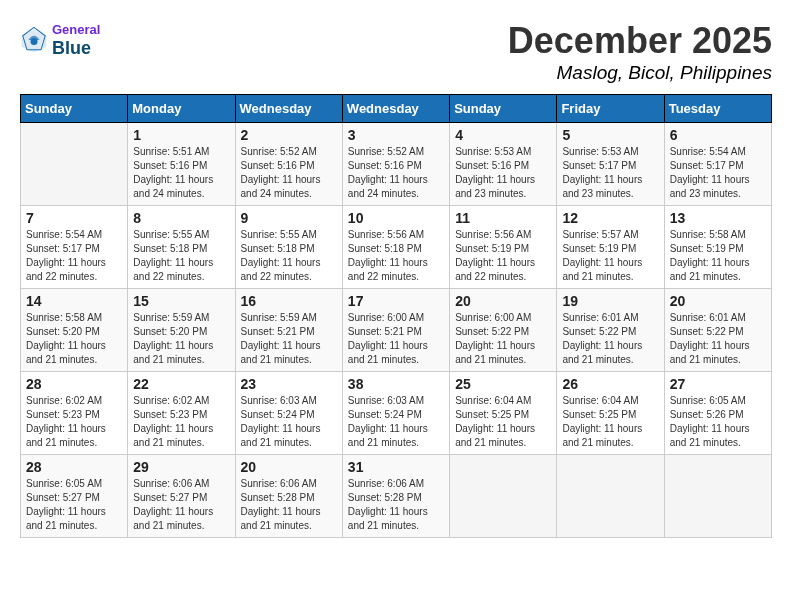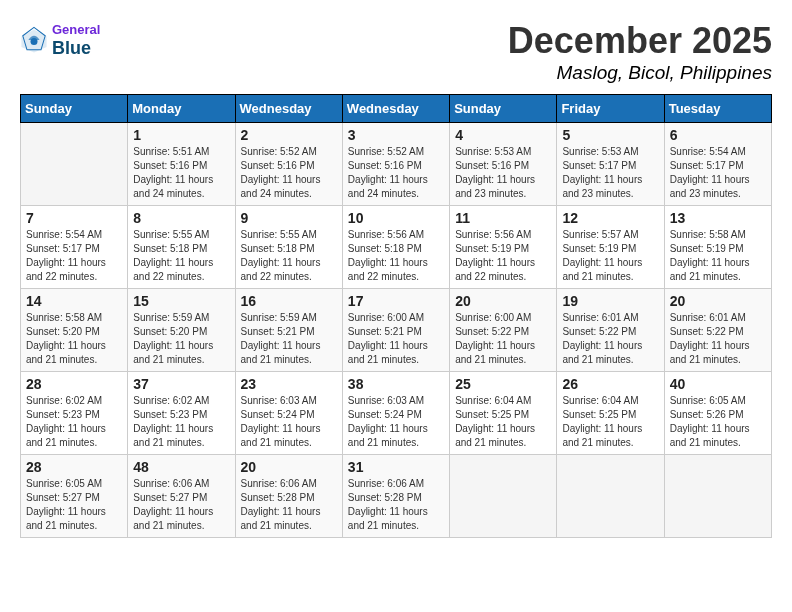--- a/index.html
+++ b/index.html
@@ -213,51 +213,51 @@
           <span class="day-number">20</span>
           <div class="day-info">Sunrise: 6:01 AM<br>Sunset: 5:22 PM<br>Daylight: 11 hours and 21 minutes.</div>
         </td>
       </tr>
       <tr>
         <td>
           <span class="day-number">28</span>
           <div class="day-info">Sunrise: 6:02 AM<br>Sunset: 5:23 PM<br>Daylight: 11 hours and 21 minutes.</div>
         </td>
         <td>
-          <span class="day-number">37</span>
+          <span class="day-number">22</span>
           <div class="day-info">Sunrise: 6:02 AM<br>Sunset: 5:23 PM<br>Daylight: 11 hours and 21 minutes.</div>
         </td>
         <td>
           <span class="day-number">23</span>
           <div class="day-info">Sunrise: 6:03 AM<br>Sunset: 5:24 PM<br>Daylight: 11 hours and 21 minutes.</div>
         </td>
         <td>
           <span class="day-number">38</span>
           <div class="day-info">Sunrise: 6:03 AM<br>Sunset: 5:24 PM<br>Daylight: 11 hours and 21 minutes.</div>
         </td>
         <td>
           <span class="day-number">25</span>
           <div class="day-info">Sunrise: 6:04 AM<br>Sunset: 5:25 PM<br>Daylight: 11 hours and 21 minutes.</div>
         </td>
         <td>
           <span class="day-number">26</span>
           <div class="day-info">Sunrise: 6:04 AM<br>Sunset: 5:25 PM<br>Daylight: 11 hours and 21 minutes.</div>
         </td>
         <td>
-          <span class="day-number">40</span>
+          <span class="day-number">27</span>
           <div class="day-info">Sunrise: 6:05 AM<br>Sunset: 5:26 PM<br>Daylight: 11 hours and 21 minutes.</div>
         </td>
       </tr>
       <tr>
         <td>
           <span class="day-number">28</span>
           <div class="day-info">Sunrise: 6:05 AM<br>Sunset: 5:27 PM<br>Daylight: 11 hours and 21 minutes.</div>
         </td>
         <td>
-          <span class="day-number">48</span>
+          <span class="day-number">29</span>
           <div class="day-info">Sunrise: 6:06 AM<br>Sunset: 5:27 PM<br>Daylight: 11 hours and 21 minutes.</div>
         </td>
         <td>
           <span class="day-number">20</span>
           <div class="day-info">Sunrise: 6:06 AM<br>Sunset: 5:28 PM<br>Daylight: 11 hours and 21 minutes.</div>
         </td>
         <td>
           <span class="day-number">31</span>
           <div class="day-info">Sunrise: 6:06 AM<br>Sunset: 5:28 PM<br>Daylight: 11 hours and 21 minutes.</div>
         </td>

